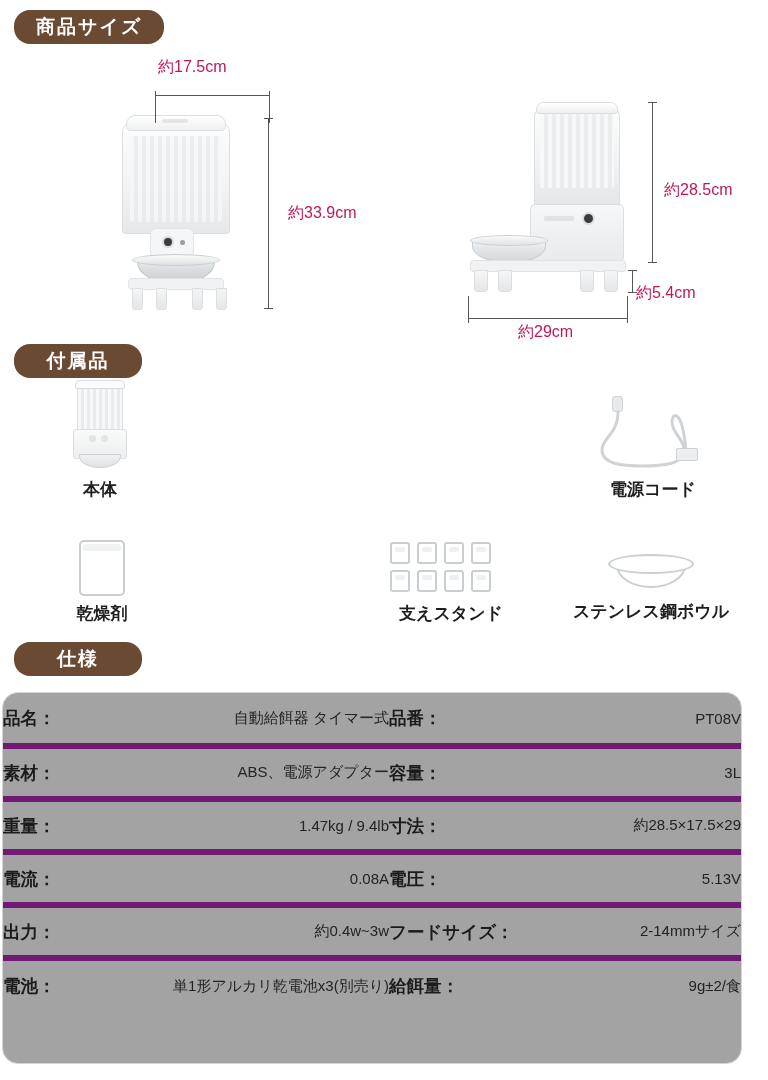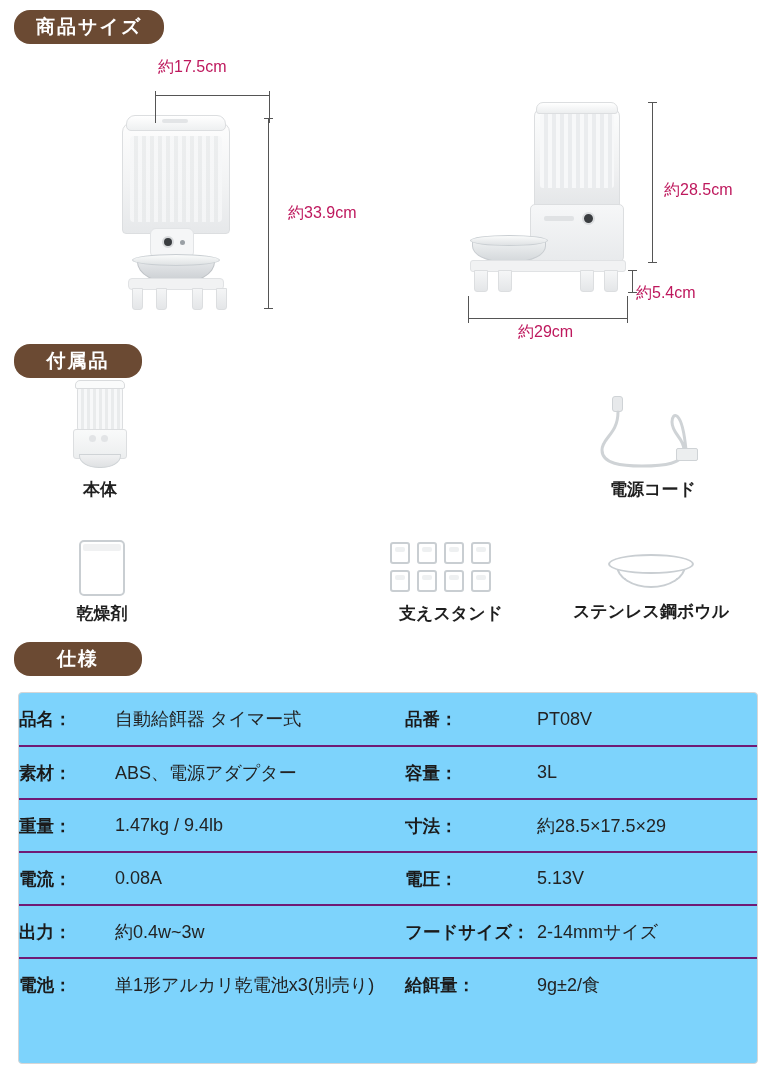--- a/index.html
+++ b/index.html
@@ -154,29 +154,29 @@
   .st-c::after{content:"";position:absolute;left:3px;top:3px;right:3px;height:5px;background:#eef0f1;border-radius:2px;}
 
   
   .bw { width: 86px; height: 44px; position: relative; }
   .bw-o { position:absolute; left:0; top:4px; width:86px;height:20px;border:2px solid #c9ced2;border-radius:50%;background:#fff;}
   .bw-b { position:absolute; left:8px; top:12px; width:70px;height:26px;border:2px solid #c9ced2;border-top:none;border-radius:0 0 40px 40px/0 0 26px 26px;background:#fff;}
 
   
   #spec-section { position: absolute; left: 0; top: 640px; width: 768px; height: 440px; }
   .spec-box {
-    position: absolute; left: 18px; top: 52px; width: 740px; height: 372px;
-    border: 1px solid #d6d6d6; border-radius: 4px; background: #7dd3fc; overflow: hidden;
+    position: absolute; left: 2px; top: 52px; width: 740px; height: 372px;
+    border: 1px solid #d6d6d6; border-radius: 16px; background: #a3a3a3; overflow: hidden;
   }
   table.spec { width: 100%; border-collapse: collapse; table-layout: fixed; }
   table.spec td { padding: 0; vertical-align: middle; }
   table.spec tr { height: 53px; }
-  table.spec tr + tr td { border-top: 2px solid #701a75; }
+  table.spec tr + tr td { border-top: 6px solid #701a75; }
   .sp-key { font-size: 17.5px; font-weight: bold; color: #1b1b1b; padding-left: 18px; white-space: nowrap; }
-  .sp-val { font-size: 18px; color: #232323; padding-left: 6px; white-space: nowrap; }
+  .sp-val { font-size: 15px; color: #232323; padding-left: 6px; white-space: nowrap; text-align: right; }
   .col-k1 { width: 96px; } .col-v1 { width: 290px; }
   .col-k2 { width: 132px; } .col-v2 { width: auto; }
 </style>
 </head>
 <body>
 
 <div class="page">
 
   <div id="size-section">
 

